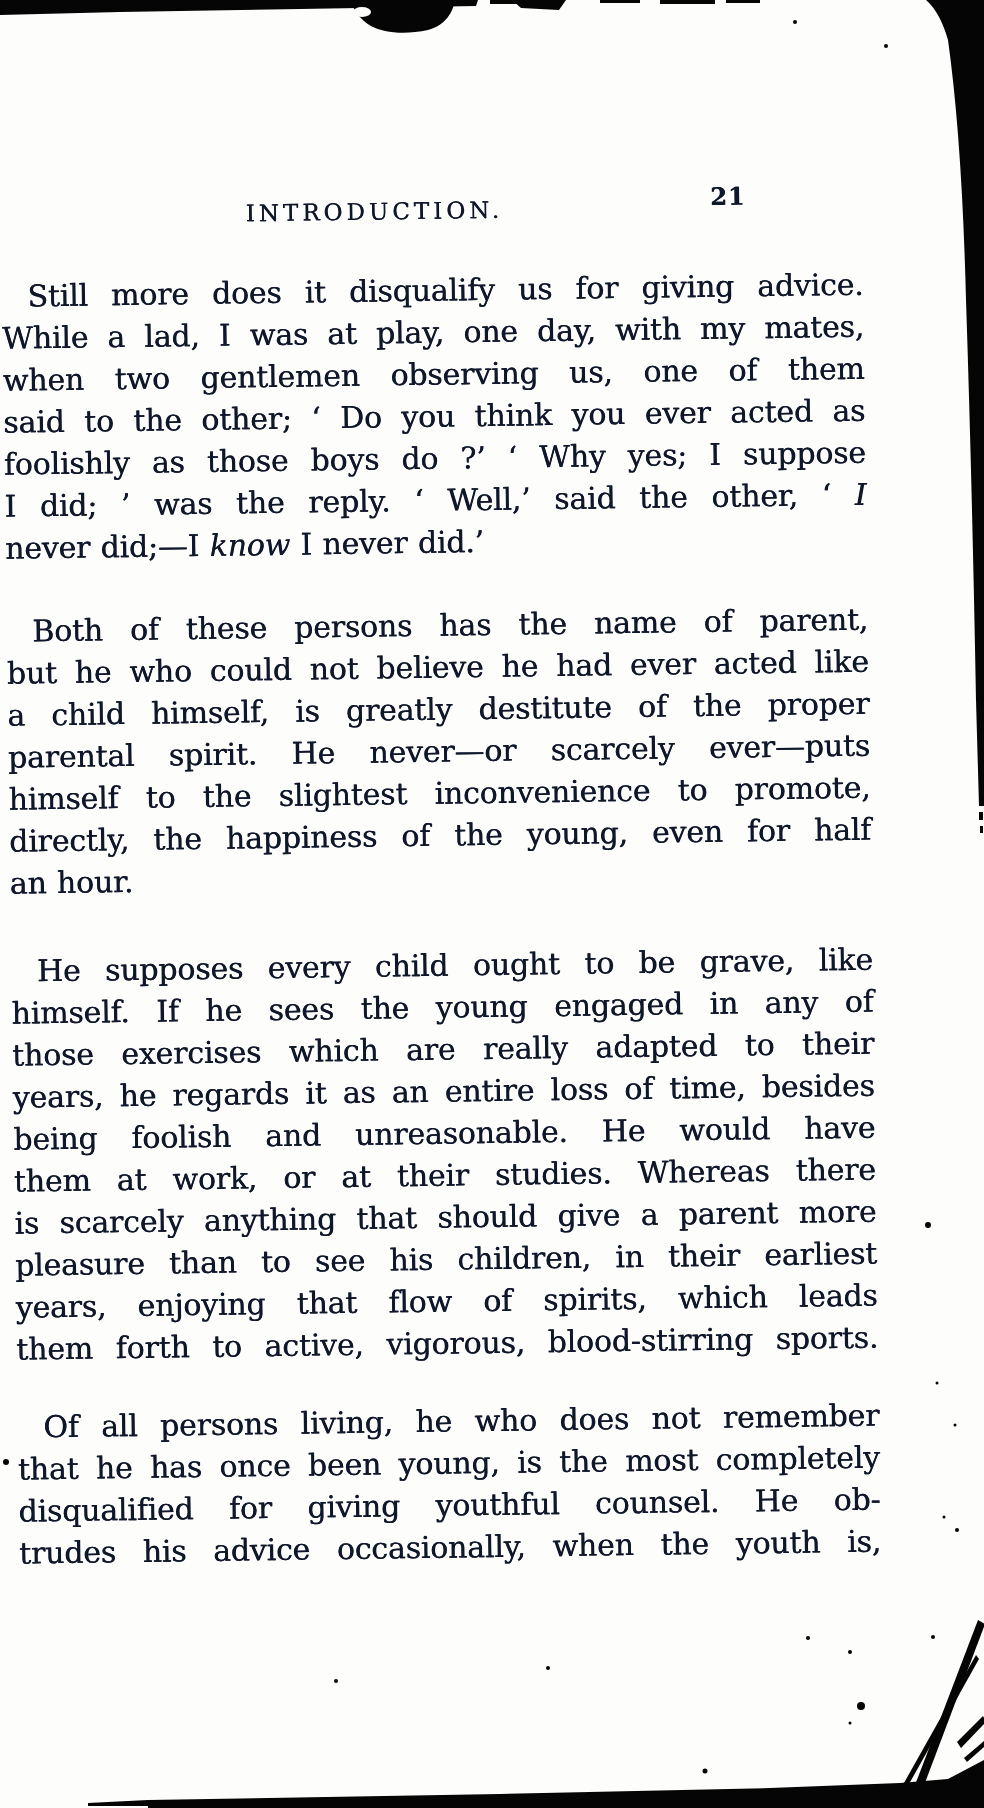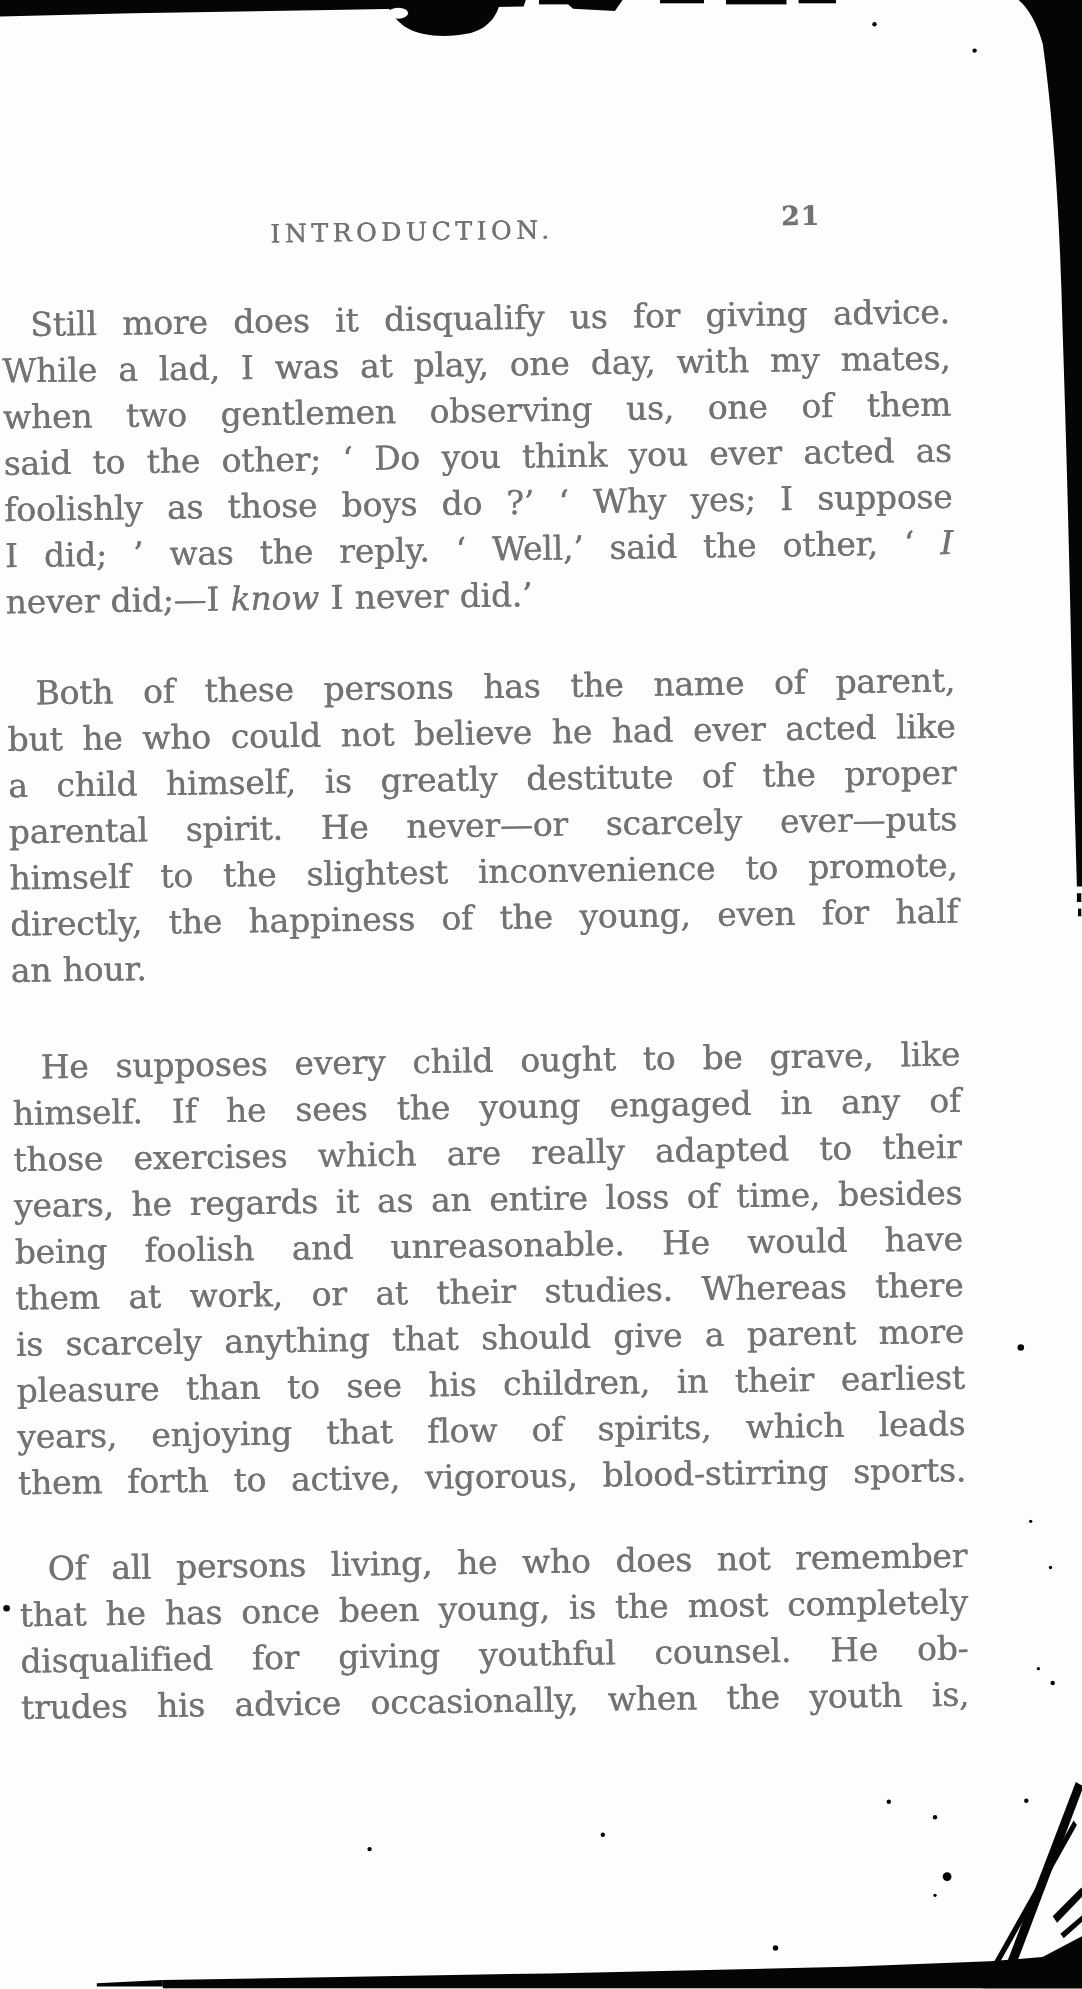--- a/index.html
+++ b/index.html
@@ -1,20 +1,20 @@
 <!DOCTYPE html>
 <html><head>
 <meta charset="utf-8">
 <style>
   html, body { margin:0; padding:0; background:#ffffff; }
   .page {
     position:relative; width:984px; height:1808px;
     background:#fdfdfc; overflow:hidden;
     font-family:"DejaVu Serif","Liberation Serif",serif;
-    color:#737373;
+    color:#0f172a;
   }
   .text-layer {
     position:absolute; left:0; top:0; width:984px; height:1808px;
     transform:rotate(-0.8deg); transform-origin:492px 904px;
     text-shadow:0.4px 0 0 currentColor;
   }
   .head-title {
     position:absolute; top:197px; left:384px; transform:translateX(-50%);
     font-size:23px; letter-spacing:4px; white-space:nowrap; font-weight:normal;
   }

